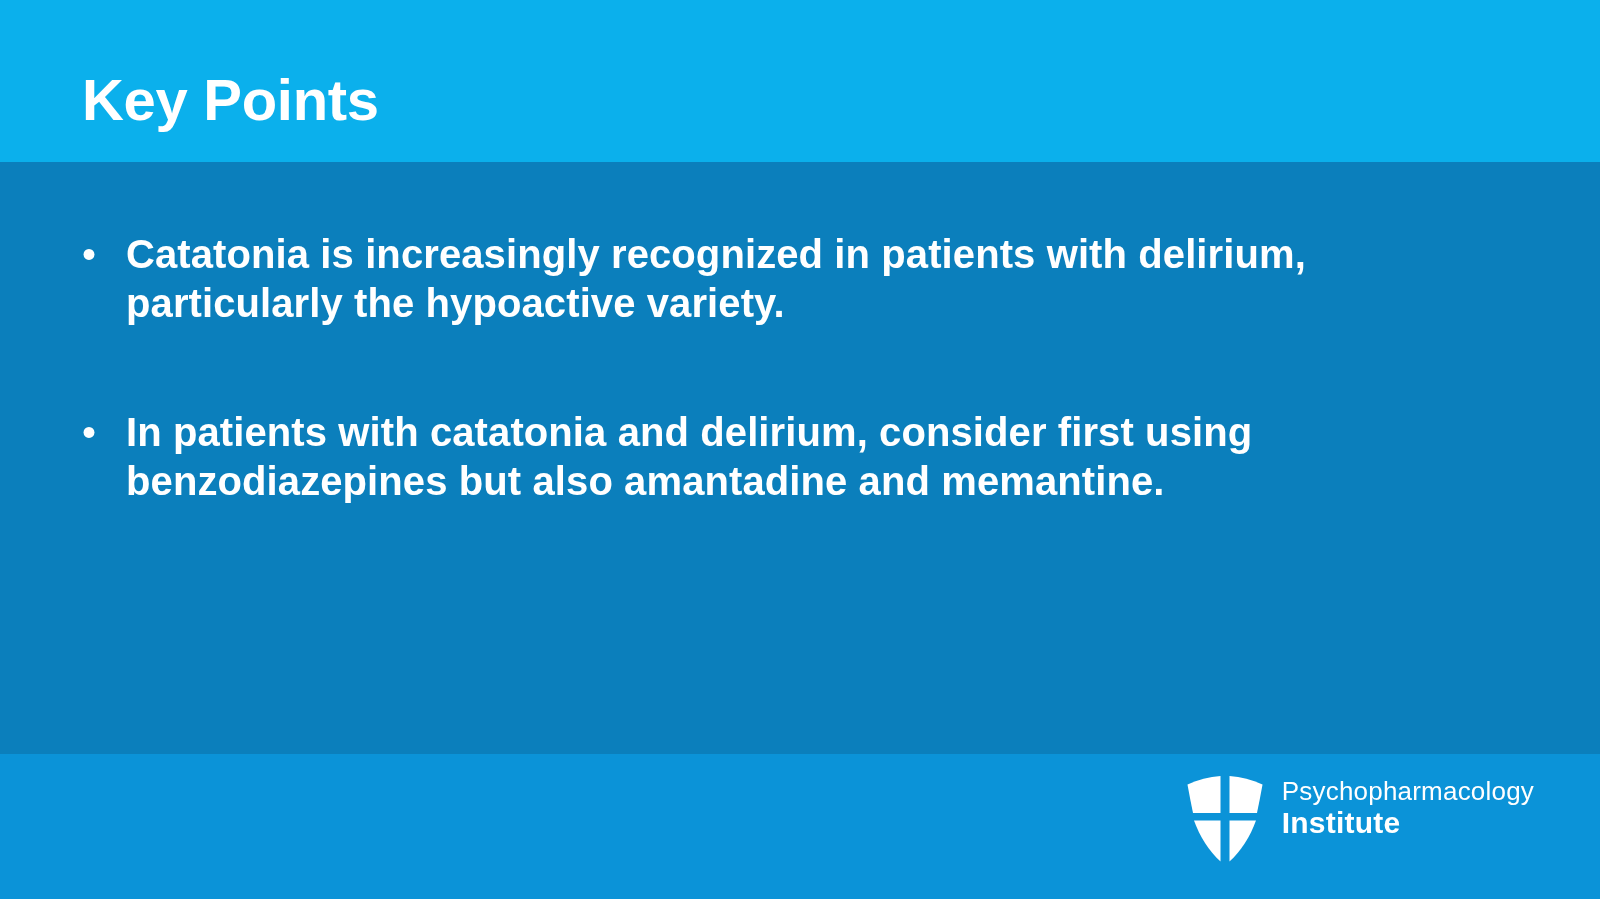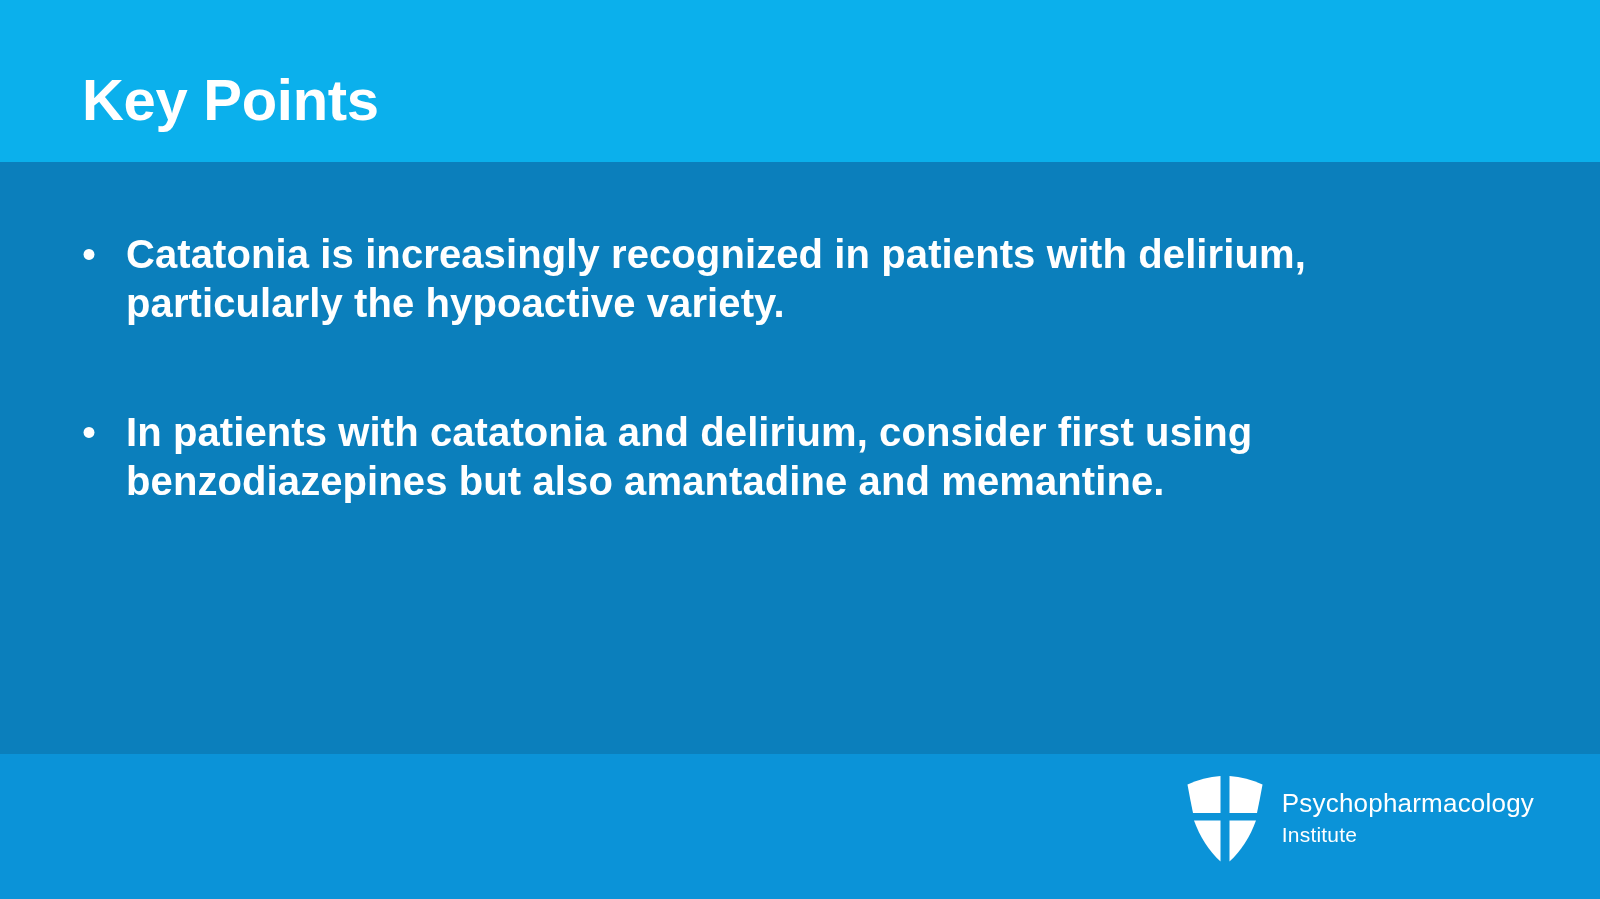--- a/index.html
+++ b/index.html
@@ -97,44 +97,43 @@
     width: 1600px;
     height: 145px;
     background: #0b93d8;
   }
 
   .brand {
     position: absolute;
     right: 66px;
     top: 21px;
     display: flex;
-    align-items: center;
     gap: 18px;
   }
   .brand-mark {
     width: 78px;
     height: 88px;
     display: block;
     flex: 0 0 auto;
   }
   .brand-name {
     display: block;
     color: #ffffff;
     font-size: 26px;
     line-height: 32px;
     font-weight: normal;
     letter-spacing: 0.2px;
     white-space: nowrap;
   }
   .brand-name-line2 {
     display: block;
     color: #ffffff;
-    font-size: 21px;
+    font-size: 30px;
     line-height: 32px;
-    font-weight: normal;
+    font-weight: bold;
     letter-spacing: 0.2px;
     white-space: nowrap;
   }
 </style>
 </head>
 <body>
 
 <div class="slide">
 
   <div class="header-band">

